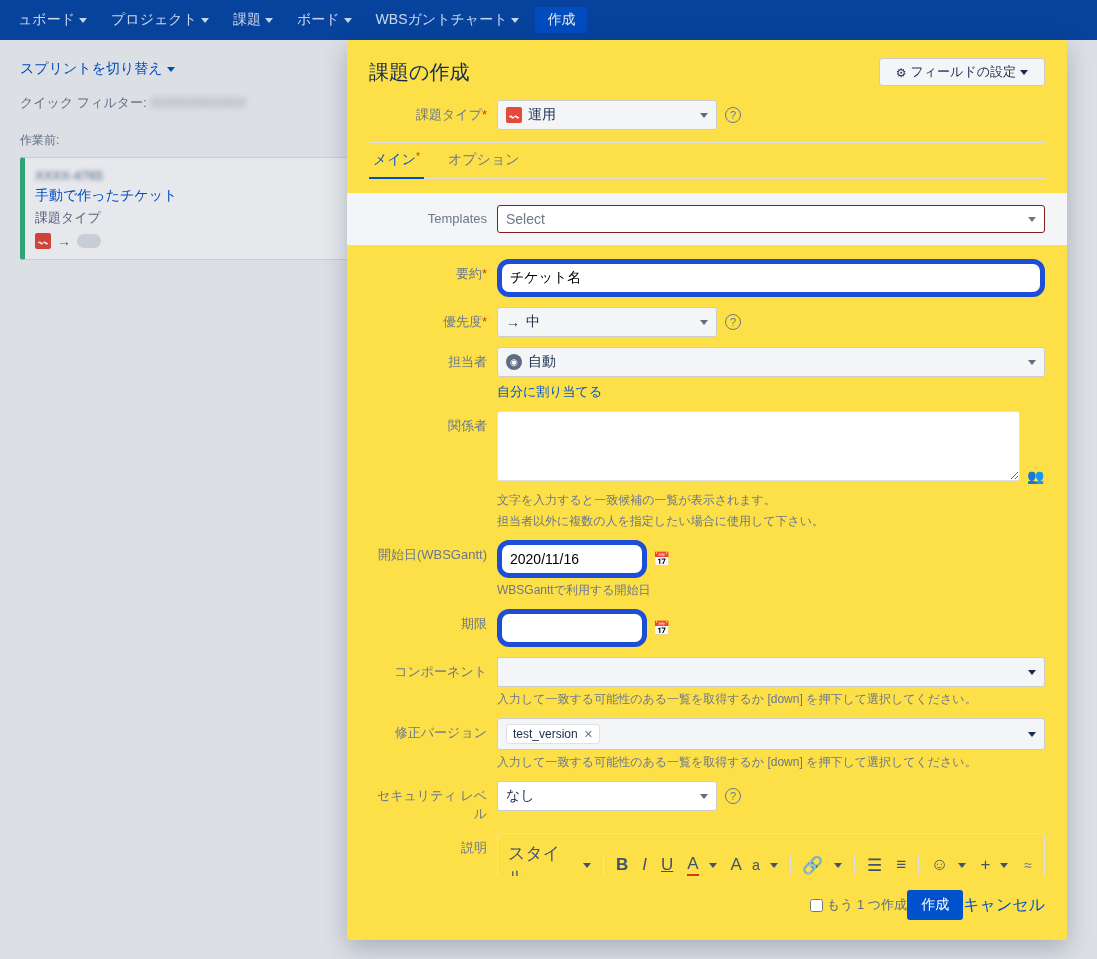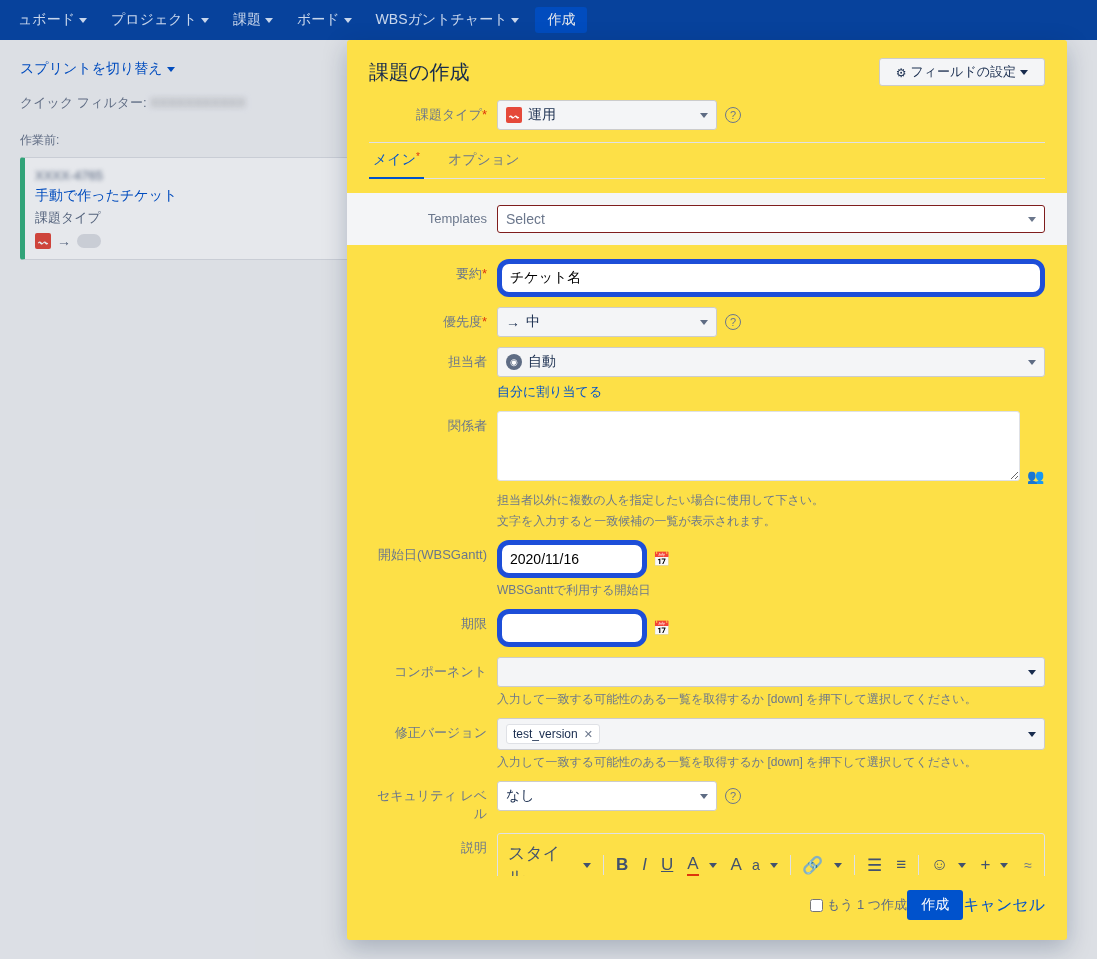--- a/index.html
+++ b/index.html
@@ -219,22 +219,22 @@
       <div class="form-control" style="display:flex;align-items:flex-end;">
         <div style="flex:1;">
           <textarea class="textarea-ctl" style=""></textarea>
         </div>
         <span class="people-icon">👥</span>
       </div>
     </div>
     <div class="form-row" style="margin-top:-6px;">
       <div class="form-label"></div>
       <div class="form-control">
+        <div class="hint">文字を入力すると一致候補の一覧が表示されます。</div>
         <div class="hint">担当者以外に複数の人を指定したい場合に使用して下さい。</div>
-        <div class="hint">文字を入力すると一致候補の一覧が表示されます。</div>
       </div>
     </div>
 
     <div class="form-row">
       <div class="form-label">開始日(WBSGantt)</div>
       <div class="form-control">
         <div class="date-group">
           <input class="text-input date-input" value="2020/11/16" style="">
           <span class="cal-icon">📅</span>
         </div>

